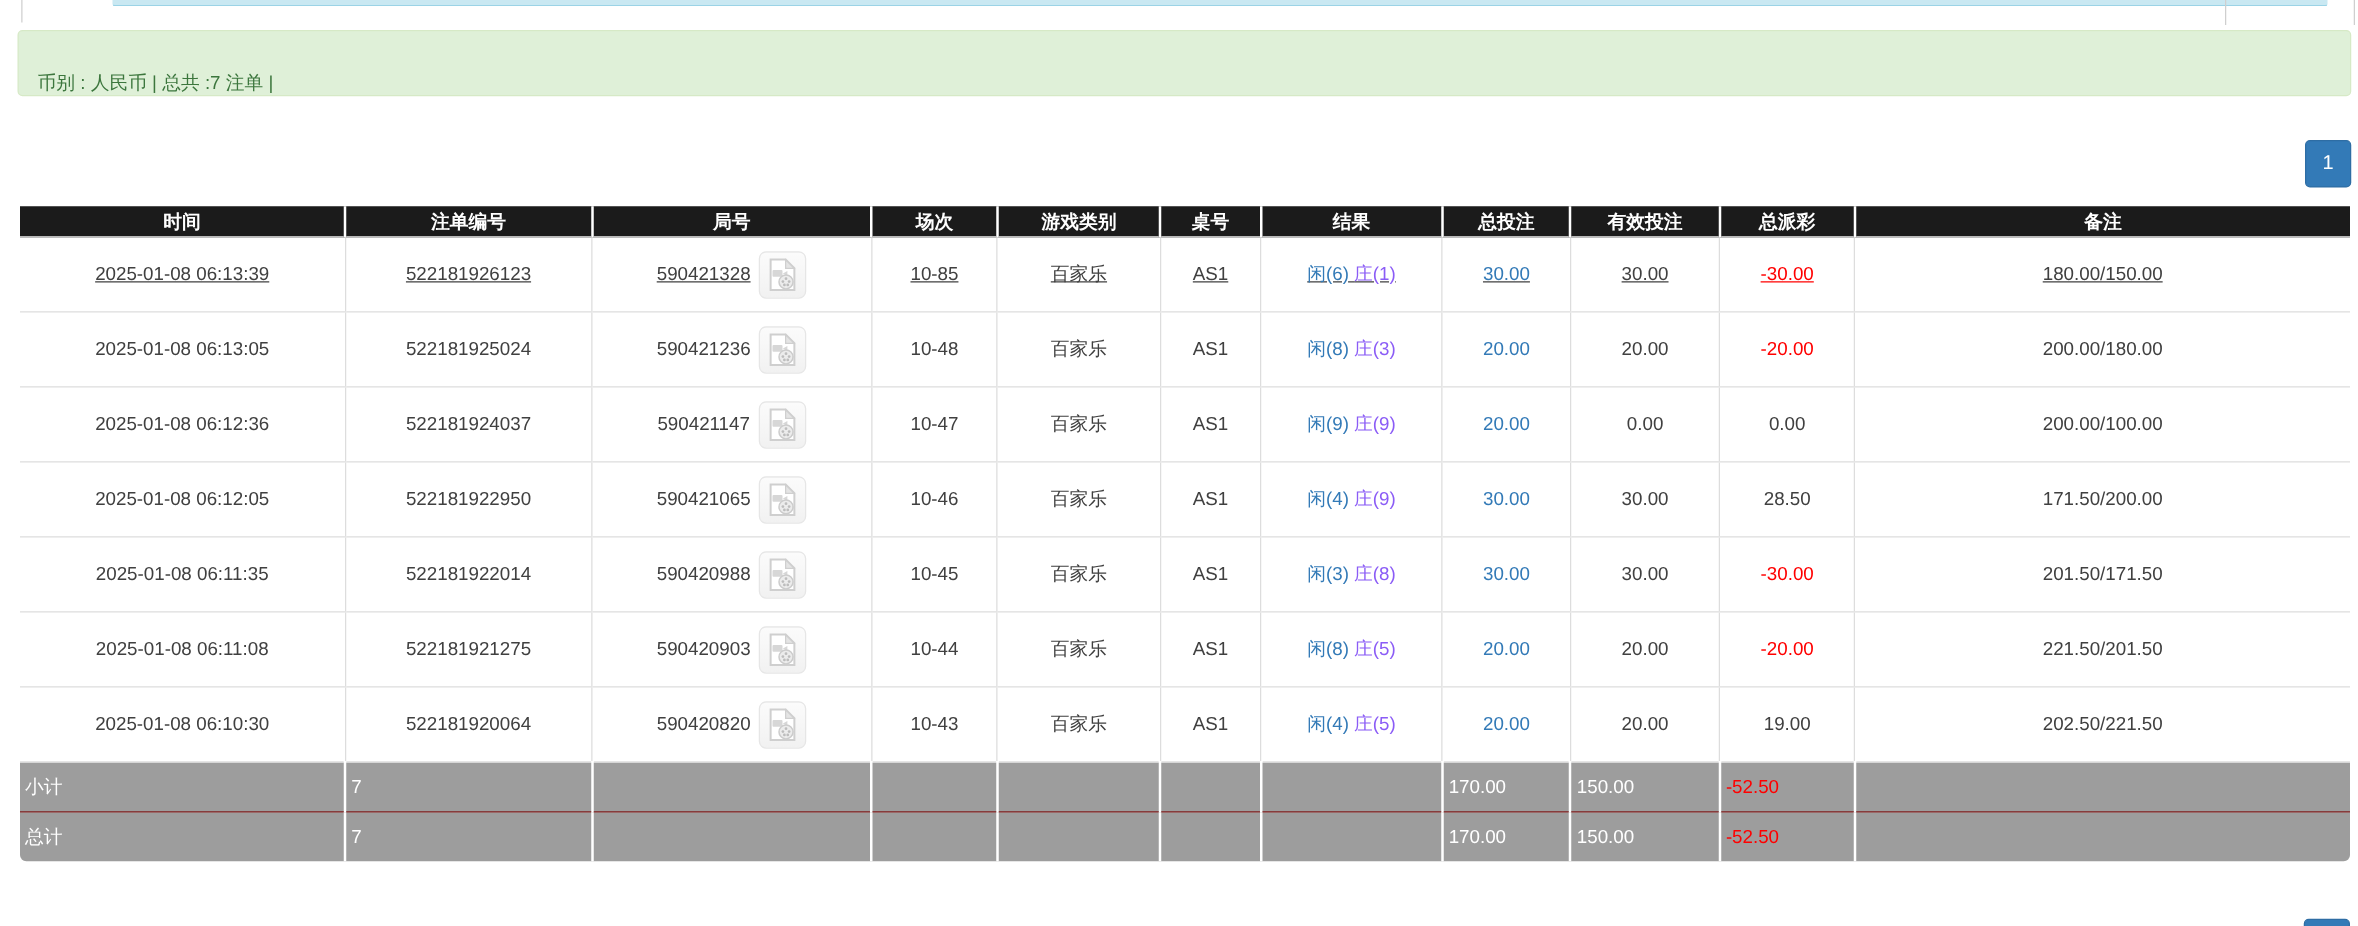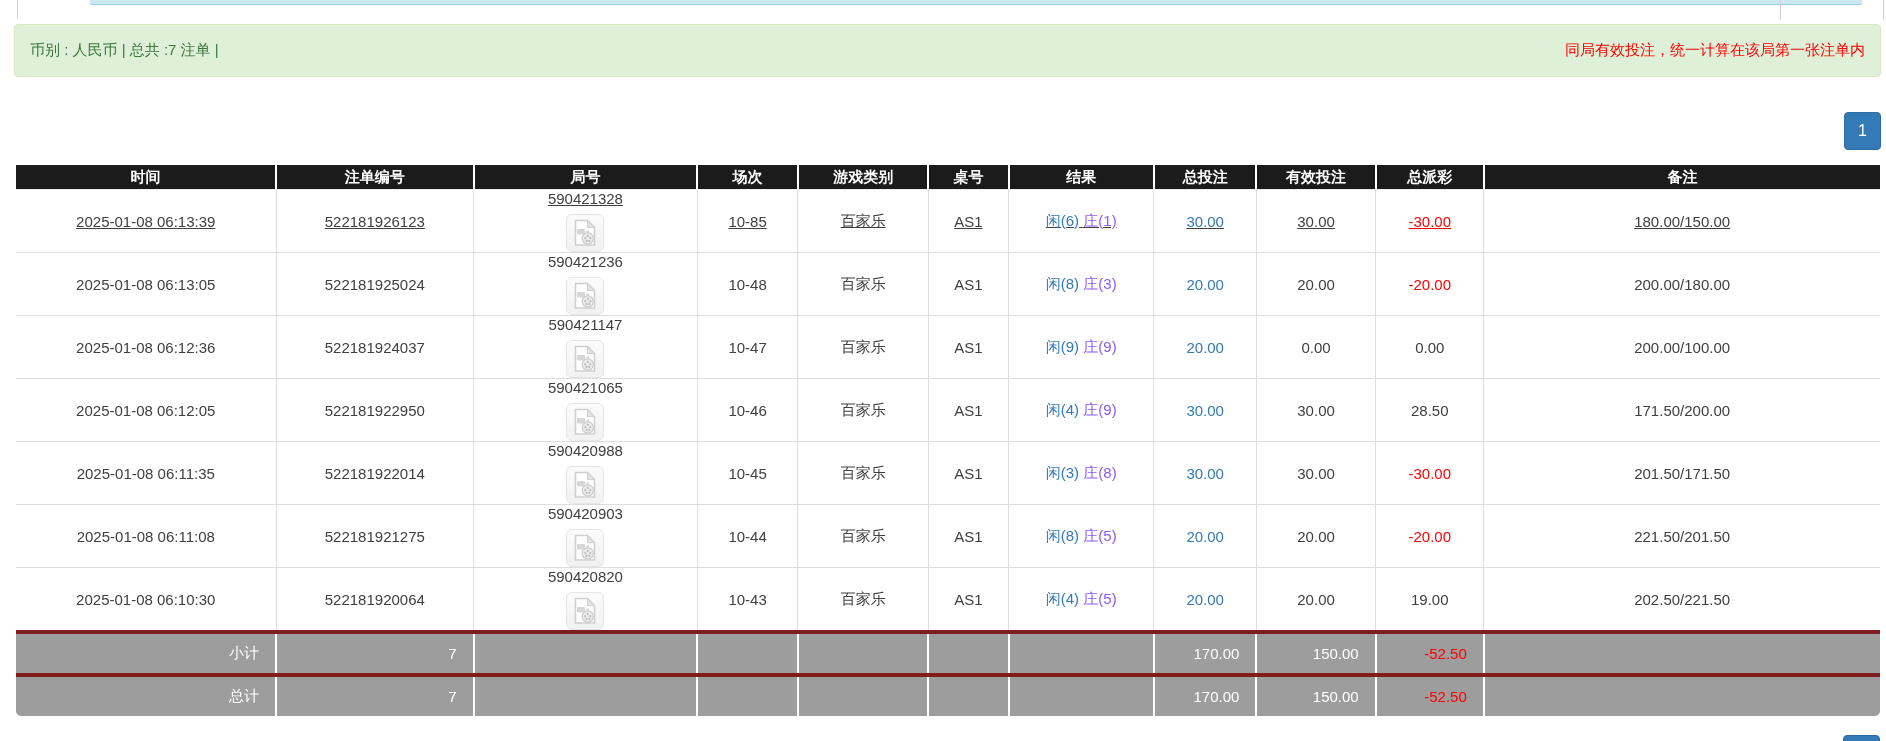--- a/index.html
+++ b/index.html
@@ -13,21 +13,21 @@
   .top-strip{position:absolute;top:0;left:0;width:1886px;height:20px;}
   .top-strip .v-line{position:absolute;top:0;width:1px;background:#cfcfcf;}
   .top-strip .blue-edge{
     position:absolute;top:0;left:90px;width:1772px;height:4px;
     background:#c9e8f2;border-bottom:1px solid #9bd3e6;border-radius:0 0 2px 2px;
   }
   
   .notice{
     position:absolute;top:24px;left:14px;width:1867px;height:53px;
     box-sizing:border-box;background:#dff0d8;border:1px solid #d6e9c6;border-radius:4px;
-    display:flex;align-items:center;justify-content:space-between;
+    display:flex;align-items:flex-end;justify-content:space-between;
     padding:0 15px;font-size:15px;
   }
   .notice .left{color:#3c763d;}
   .notice .right{color:#ff0000;}
   
   .page-btn{
     position:absolute;width:37px;height:38px;box-sizing:border-box;
     background:#337ab7;border:1px solid #2e6da4;border-radius:4px;
     color:#fff;font-size:16px;display:flex;align-items:center;justify-content:center;
     cursor:pointer;
@@ -48,50 +48,49 @@
     height:59px;text-align:center;vertical-align:middle;
     border-bottom:1px solid #ddd;border-left:1px solid #ddd;
     background:#fff;padding:0 4px;overflow:hidden;white-space:nowrap;
   }
   tbody.rows tr td:first-child{border-left:none;}
   tbody.rows tr:first-child td{border-top:1px solid #eee;text-decoration:underline;}
   td .p{color:#337ab7;}
   td .b{color:#8b5cf6;}
   td .link{color:#337ab7;cursor:pointer;}
   td.payout.neg{color:#ff0000;text-align:center;}
-  .round-cell-inner{display:flex;align-items:center;justify-content:center;gap:7px;flex-direction:column;}
+  .round-cell-inner{display:flex;align-items:center;justify-content:center;gap:7px;}
   .video-btn{
     width:38px;height:38px;box-sizing:border-box;border:1px solid #e6e6e6;border-radius:6px;
     background:linear-gradient(#fbfbfb,#f1f1f1);display:flex;align-items:center;justify-content:center;
     padding:0;cursor:pointer;
   }
   
   tbody.summary td{
-    height:39px;text-align:right;vertical-align:middle;color:#fff;
-    background:#9d9d9d;border-left:2px solid #fff;border-top:4px solid #7f1d1d;
-    padding:0 16px;white-space:nowrap;
+    height:39px;text-align:left;vertical-align:middle;color:#fff;
+    background:#9d9d9d;border-left:2px solid #fff;border-top:1px solid #7f1d1d;
+    padding:0 4px;white-space:nowrap;
   }
   tbody.summary tr td:first-child{border-left:none;}
   tbody.summary td.payout{color:#ff0000;}
   tbody.summary tr:last-child td:first-child{border-bottom-left-radius:5px;}
   tbody.summary tr:last-child td:last-child{border-bottom-right-radius:5px;}
 </style>
 </head>
 <body>
 
 <div class="top-strip">
   <div class="v-line" style="left:17px;height:18px;"></div>
   <div class="blue-edge"></div>
   <div class="v-line" style="left:1780px;height:20px;"></div>
   <div class="v-line" style="left:1883px;height:20px;"></div>
 </div>
 
 <div class="notice">
   <span class="left">币别 : 人民币 | 总共 :7 注单 |</span>
-  <span class="right">同局有效投注，统一计算在该局第一张注单内</span>
 </div>
 
 <div class="page-btn top">1</div>
 
 <table>
   <colgroup>
     <col style="width:13.95%">
       <col style="width:10.6%">
       <col style="width:12.0%">
     <col style="width:5.4%">

